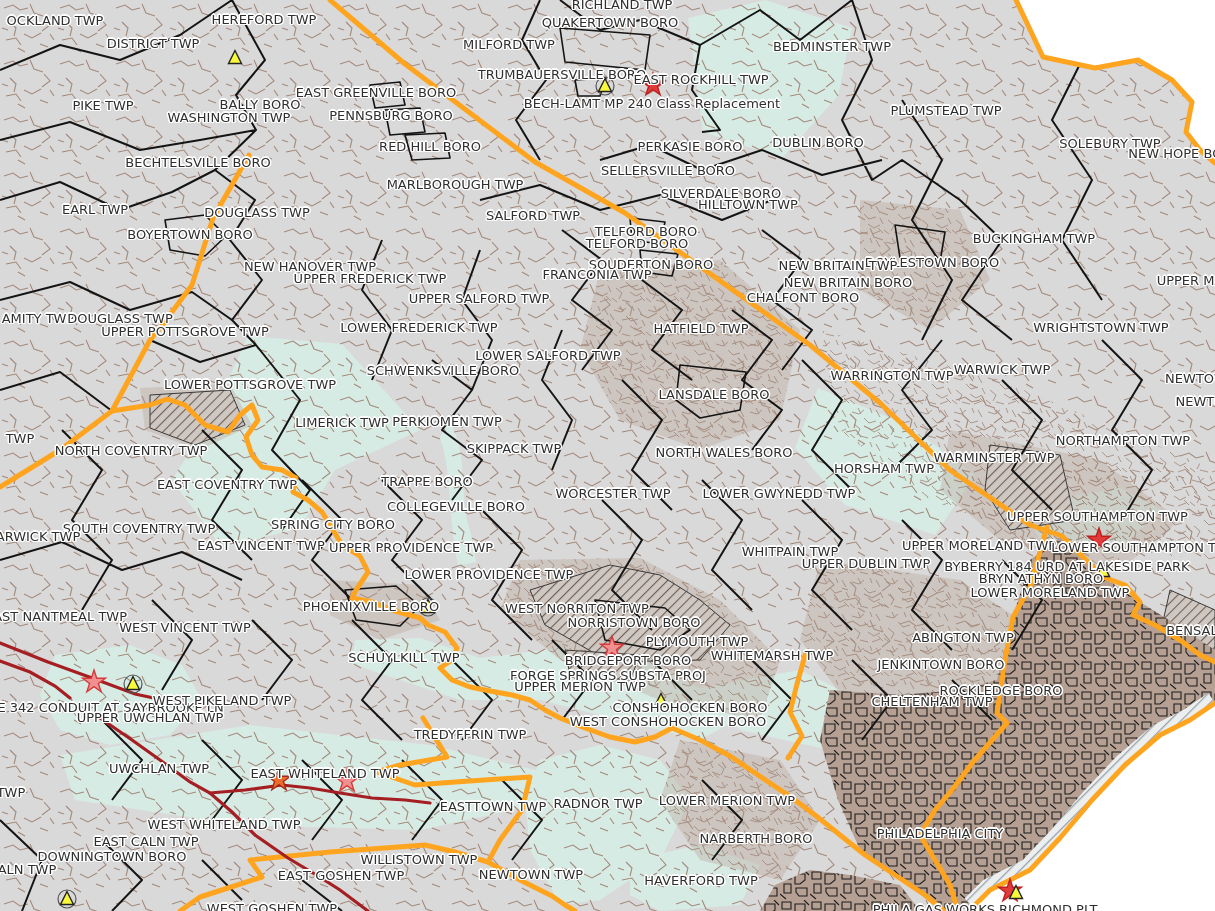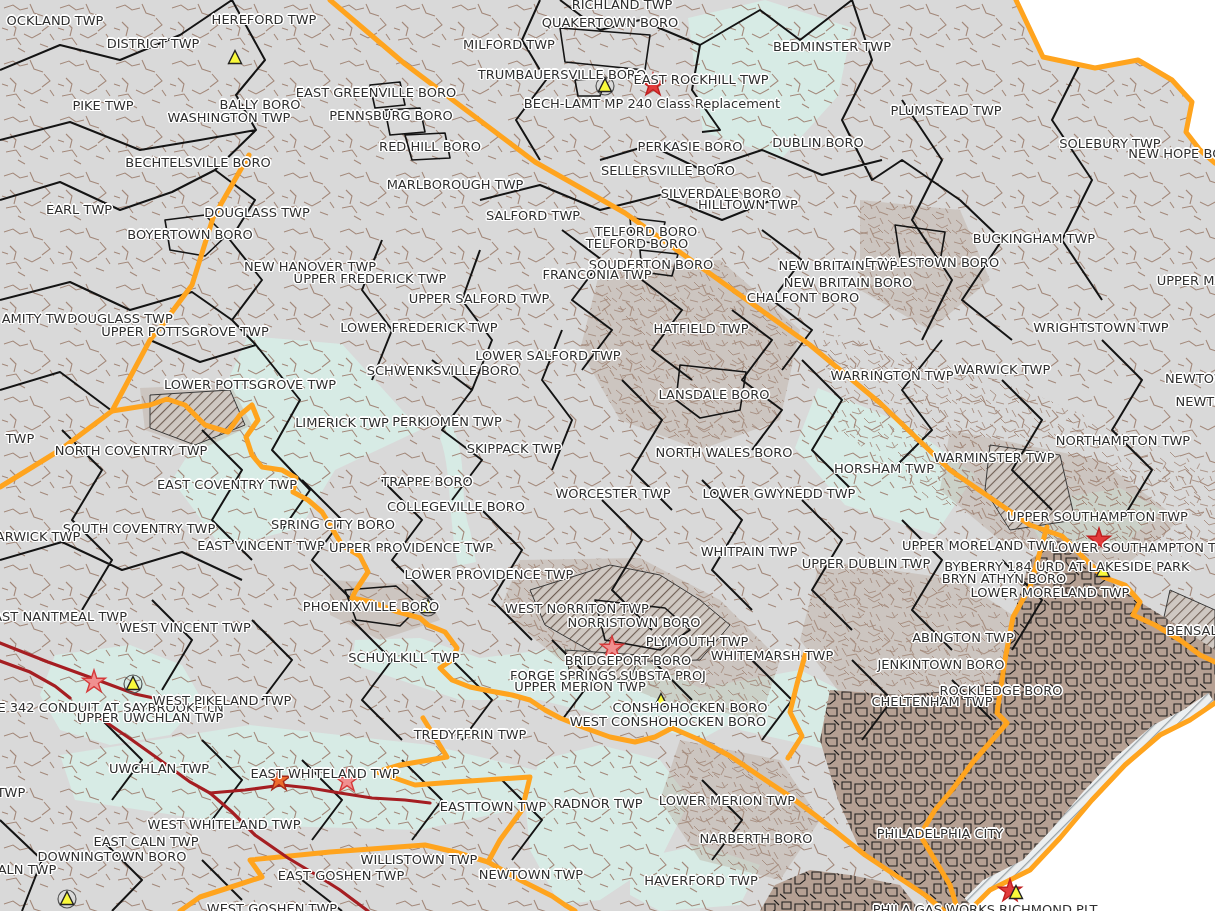--- a/index.html
+++ b/index.html
@@ -237,21 +237,21 @@
       <div class="lbl" style="left: 818px; top: 142px;">DUBLIN BORO</div>
       <div class="lbl" style="left: 690px; top: 146px;">PERKASIE BORO</div>
       <div class="lbl" style="left: 430px; top: 146px;">RED HILL BORO</div>
       <div class="lbl" style="left: 1110px; top: 143px;">SOLEBURY TWP</div>
       <div class="lbl" style="left: 1185px; top: 153px;">NEW HOPE BORO</div>
       <div class="lbl" style="left: 198px; top: 162px;">BECHTELSVILLE BORO</div>
       <div class="lbl" style="left: 668px; top: 170px;">SELLERSVILLE BORO</div>
       <div class="lbl" style="left: 455px; top: 184px;">MARLBOROUGH TWP</div>
       <div class="lbl" style="left: 721px; top: 193px;">SILVERDALE BORO</div>
       <div class="lbl" style="left: 748px; top: 204px;">HILLTOWN TWP</div>
-      <div class="lbl" style="left: 79px; top: 209px; text-align: right;">EARL TWP</div>
+      <div class="lbl" style="left: 95px; top: 209px; text-align: right;">EARL TWP</div>
       <div class="lbl" style="left: 257px; top: 212px;">DOUGLASS TWP</div>
       <div class="lbl" style="left: 533px; top: 215px;">SALFORD TWP</div>
       <div class="lbl" style="left: 190px; top: 234px;">BOYERTOWN BORO</div>
       <div class="lbl" style="left: 646px; top: 231px;">TELFORD BORO</div>
       <div class="lbl" style="left: 637px; top: 243px;">TELFORD BORO</div>
       <div class="lbl" style="left: 932px; top: 250px; margin-top: 12px;">DOYLESTOWN BORO</div>
       <div class="lbl" style="left: 1034px; top: 238px;">BUCKINGHAM TWP</div>
       <div class="lbl" style="left: 310px; top: 266px;">NEW HANOVER TWP</div>
       <div class="lbl" style="left: 370px; top: 278px;">UPPER FREDERICK TWP</div>
       <div class="lbl" style="left: 651px; top: 264px;">SOUDERTON BORO</div>
@@ -288,26 +288,26 @@
       <div class="lbl" style="left: 427px; top: 481px;">TRAPPE BORO</div>
       <div class="lbl" style="left: 613px; top: 493px;">WORCESTER TWP</div>
       <div class="lbl" style="left: 779px; top: 493px;">LOWER GWYNEDD TWP</div>
       <div class="lbl" style="left: 456px; top: 506px;">COLLEGEVILLE BORO</div>
       <div class="lbl" style="left: 1075px; top: 516px; padding-left: 45px;">UPPER SOUTHAMPTON TWP</div>
       <div class="lbl" style="left: 139px; top: 528px;">SOUTH COVENTRY TWP</div>
       <div class="lbl" style="left: 333px; top: 524px;">SPRING CITY BORO</div>
       <div class="lbl" style="left: 38px; top: 536px;">ARWICK TWP</div>
       <div class="lbl" style="left: 261px; top: 545px;">EAST VINCENT TWP</div>
       <div class="lbl" style="left: 411px; top: 547px;">UPPER PROVIDENCE TWP</div>
-      <div class="lbl" style="left: 725px; top: 551px; padding-left: 48px;">WHITPAIN TWP</div>
+      <div class="lbl" style="left: 766px; top: 551px; padding-left: 48px;">WHITPAIN TWP</div>
       <div class="lbl" style="left: 979px; top: 545px;">UPPER MORELAND TWP</div>
       <div class="lbl" style="left: 1140px; top: 547px;">LOWER SOUTHAMPTON TW</div>
       <div class="lbl" style="left: 866px; top: 563px;">UPPER DUBLIN TWP</div>
       <div class="lbl" style="left: 1067px; top: 566px;">BYBERRY 184 URD AT LAKESIDE PARK</div>
-      <div class="lbl" style="left: 988px; top: 578px; padding-left: 32px;">BRYN ATHYN BORO</div>
+      <div class="lbl" style="left: 1025px; top: 578px; padding-left: 32px;">BRYN ATHYN BORO</div>
       <div class="lbl" style="left: 1050px; top: 592px;">LOWER MORELAND TWP</div>
       <div class="lbl" style="left: 489px; top: 574px;">LOWER PROVIDENCE TWP</div>
       <div class="lbl" style="left: 56px; top: 616px;">EAST NANTMEAL TWP</div>
       <div class="lbl" style="left: 371px; top: 606px;">PHOENIXVILLE BORO</div>
       <div class="lbl" style="left: 185px; top: 627px;">WEST VINCENT TWP</div>
       <div class="lbl" style="left: 577px; top: 608px;">WEST NORRITON TWP</div>
       <div class="lbl" style="left: 634px; top: 622px;">NORRISTOWN BORO</div>
       <div class="lbl" style="left: 697px; top: 641px;">PLYMOUTH TWP</div>
       <div class="lbl" style="left: 963px; top: 637px;">ABINGTON TWP</div>
       <div class="lbl" style="left: 772px; top: 655px;">WHITEMARSH TWP</div>

